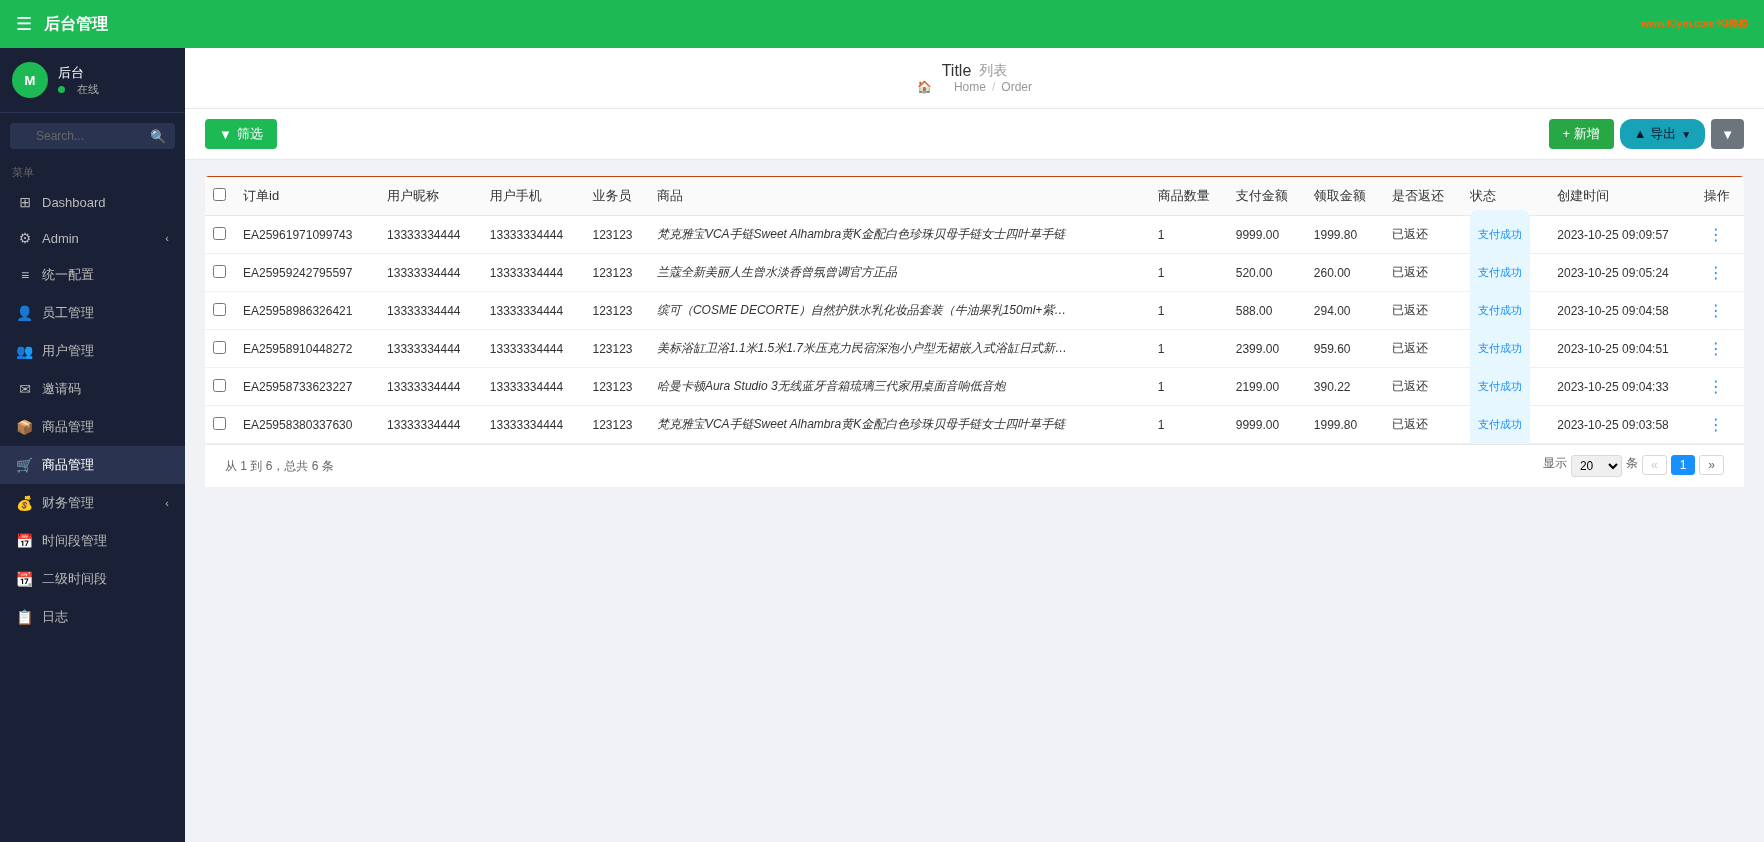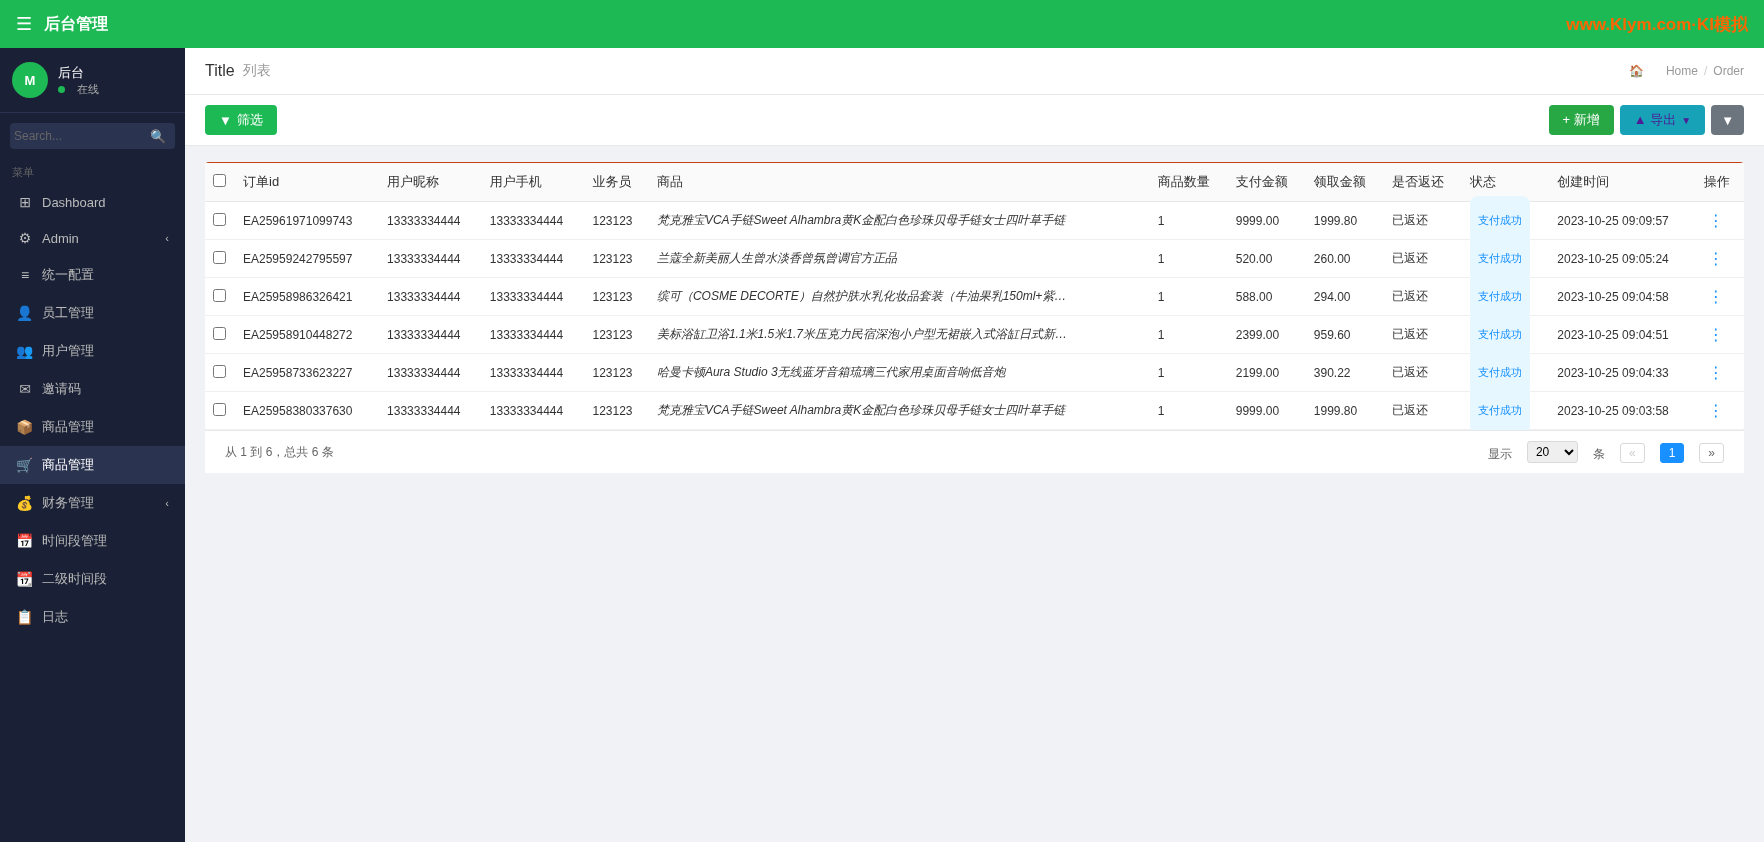--- a/index.html
+++ b/index.html
@@ -11,21 +11,21 @@
       background: #1db954;
       display: flex;
       align-items: center;
       justify-content: space-between;
       padding: 0 16px;
       flex-shrink: 0;
     }
     .topbar-left { display: flex; align-items: center; gap: 12px; }
     .topbar-menu-icon { color: white; font-size: 18px; cursor: pointer; }
     .topbar-title { color: white; font-size: 16px; font-weight: bold; }
-    .topbar-right { color: #ff6600; font-size: 17px; font-weight: bold; }
+    .topbar-right { color: #ff6600; font-size: 10px; font-weight: bold; }
 
     
     .layout { display: flex; flex: 1; overflow: hidden; }
 
     
     .sidebar {
       width: 185px;
       background: #1a2035;
       color: #ccc;
       display: flex;
@@ -60,21 +60,21 @@
 
     .search-box {
       padding: 10px 10px;
       position: relative;
     }
     .search-box input {
       width: 100%;
       background: #2a3350;
       border: none;
       border-radius: 4px;
-      padding: 6px 28px 6px 4px;
+      padding: 6px 28px 6px 26px;
       color: #f0abfc;
       font-size: 12px;
       outline: none;
     }
     .search-box input::placeholder { color: #666; }
     .search-icon-btn {
       position: absolute;
       right: 18px;
       top: 50%;
       transform: translateY(-50%);
@@ -115,20 +115,21 @@
 
     
     .page-header {
       background: white;
       padding: 14px 20px;
       display: flex;
       align-items: center;
       justify-content: space-between;
       border-bottom: 1px solid #e8e8e8;
       flex-shrink: 0;
+      flex-direction: column;
     }
     .page-title-area { display: flex; align-items: center; gap: 8px; }
     .page-title { font-size: 16px; font-weight: 500; color: #333; }
     .page-subtitle { font-size: 14px; color: #999; }
     .breadcrumb { display: flex; align-items: center; gap: 6px; font-size: 12px; color: #999; }
     .breadcrumb a { color: #999; text-decoration: none; margin-left: 16px; }
     .breadcrumb-sep { color: #ccc; }
 
     
     .toolbar {
@@ -139,21 +140,21 @@
       justify-content: space-between;
       border-bottom: 1px solid #e8e8e8;
       flex-shrink: 0;
     }
     .toolbar-left { display: flex; gap: 8px; }
     .toolbar-right { display: flex; gap: 6px; }
 
     .btn { border: none; border-radius: 4px; padding: 6px 14px; cursor: pointer; font-size: 13px; display: inline-flex; align-items: center; gap: 5px; }
     .btn-filter { background: #1db954; color: white; }
     .btn-new { background: #28a745; color: white; }
-    .btn-export { background: #17a2b8; color: #4c1d95; }
+    .btn-export { background: #17a2b8; color: #0f172a; border-radius: 12px; }
     .btn-cols { background: #6c757d; color: white; padding: 6px 10px; }
     .btn-dropdown-arrow { font-size: 10px; }
 
     
     .table-container {
       flex: 1;
       overflow-y: auto;
       padding: 16px 20px;
     }
     .data-table {
@@ -197,21 +198,21 @@
       background: white;
       border-top: 1px solid #e8e8e8;
       padding: 10px 20px;
       display: flex;
       align-items: center;
       justify-content: space-between;
       font-size: 12px;
       color: #666;
       flex-shrink: 0;
     }
-    .pagination-right { display: flex; align-items: flex-end; gap: 15px; }
+    .pagination-right { display: flex; align-items: flex-start; gap: 4px; }
     .page-select { border: 1px solid #d9d9d9; border-radius: 3px; padding: 2px 4px; font-size: 12px; }
     .page-btn { border: 1px solid #d9d9d9; background: white; border-radius: 3px; padding: 2px 8px; cursor: pointer; font-size: 12px; color: #666; }
     .page-btn.active { background: #1890ff; color: white; border-color: #1890ff; }
     .page-btn:disabled { color: #ccc; cursor: not-allowed; }
 
     
     .footer {
       background: white;
       border-top: 1px solid #e8e8e8;
       padding: 8px 20px;

